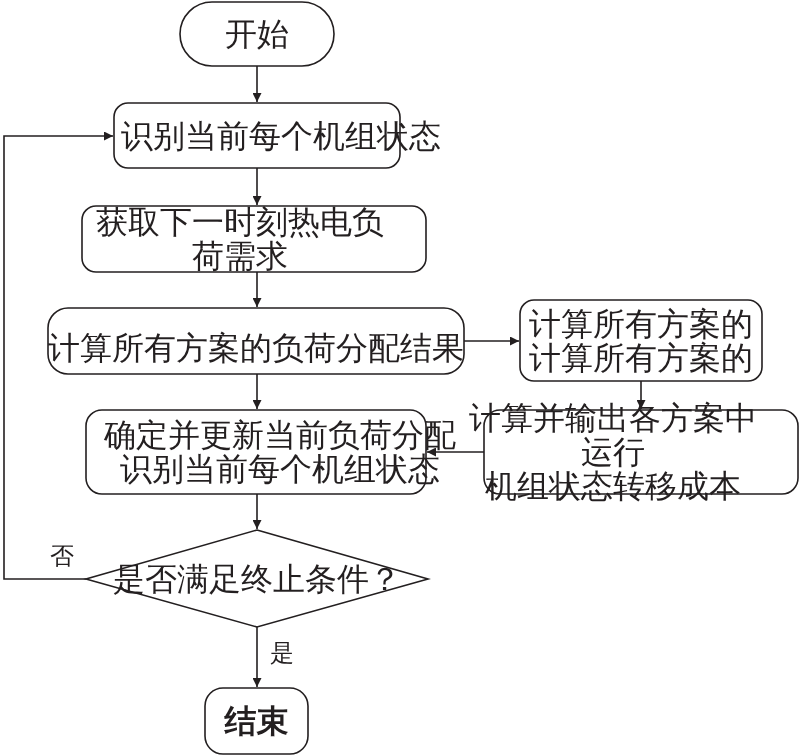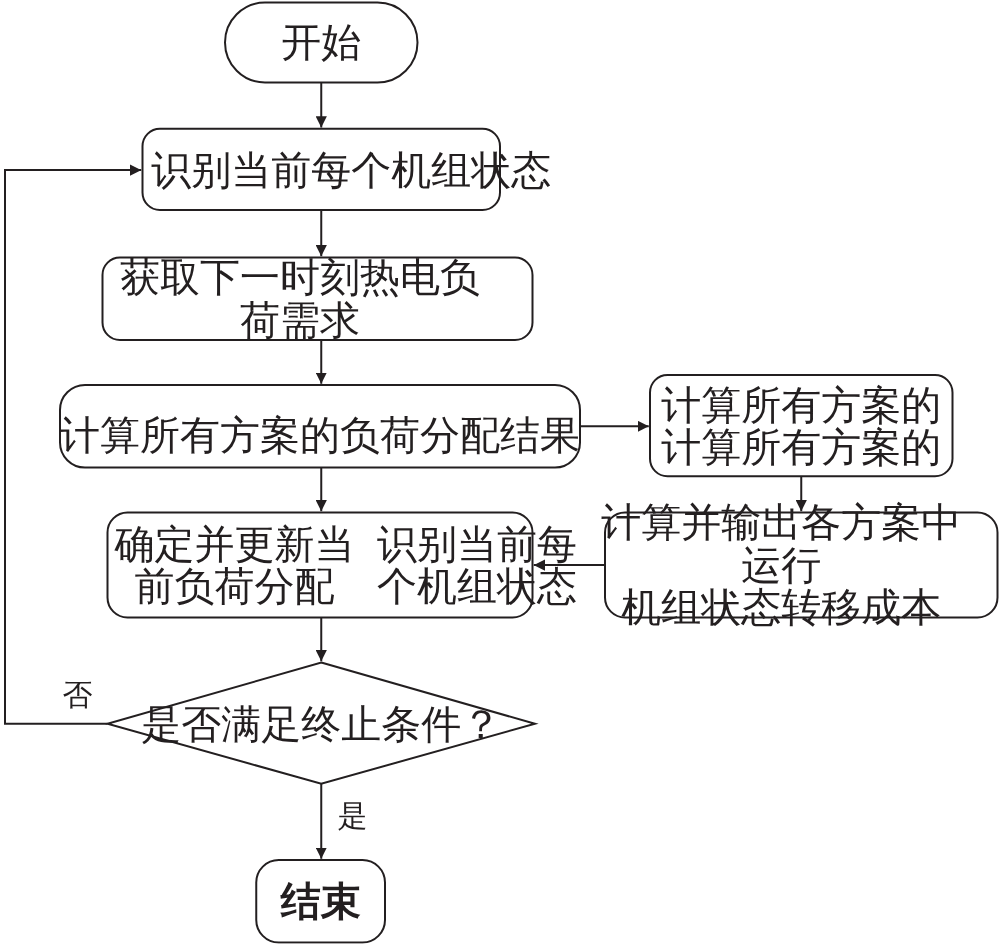--- a/index.html
+++ b/index.html
@@ -59,26 +59,26 @@
 
 <div class="node" style="left:48px;top:308px;width:416px;height:80px;">
   <span>计算所有方案的负荷分配结果</span>
 </div>
 
 <div class="node" style="left:520px;top:300px;width:242px;height:81px;flex-direction:column;">
   <span>计算所有方案的</span>
   <span>计算所有方案的</span>
 </div>
 
-<div class="node" style="left:86px;top:410px;width:388px;height:84px;flex-direction:row;">
+<div class="node" style="left:86px;top:410px;width:388px;height:84px;flex-direction:column;">
   <span>确定并更新当前负荷分配</span>
   <span>识别当前每个机组状态</span>
 </div>
 
-<div class="node" style="left:468px;top:410px;width:314px;height:84px;flex-direction:column;">
+<div class="node" style="left:456px;top:410px;width:314px;height:84px;flex-direction:column;">
   <span>计算并输出各方案中运行</span>
   <span>机组状态转移成本</span>
 </div>
 
 <div class="node" style="left:86px;top:530px;width:342px;height:97px;">
   <span>是否满足终止条件？</span>
 </div>
 
 <div class="node" style="left:205px;top:688px;width:103px;height:66px;font-weight:bold;">
   <span>结束</span>

